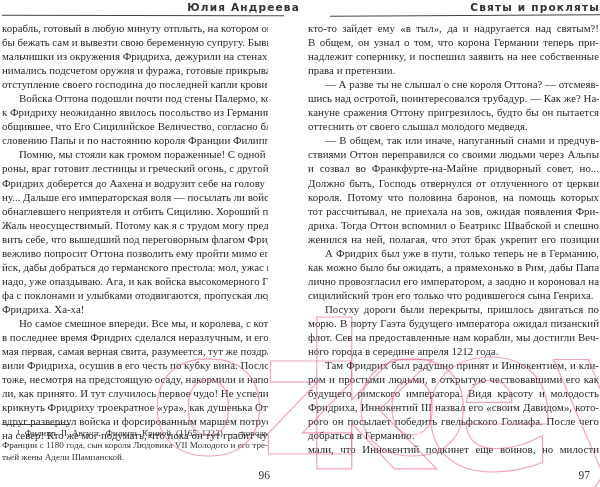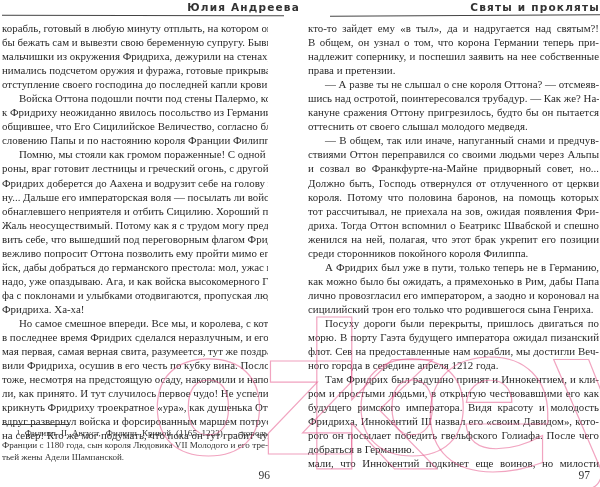--- a/index.html
+++ b/index.html
@@ -118,21 +118,20 @@
       <span class="line">кануне сражения Оттону пригрезилось, будто бы он пытается</span>
       <span class="line last">оттеснить от своего слышал молодого медведя.</span>
       <span class="line indent">— В общем, так или иначе, напуганный снами и предчув-</span>
       <span class="line">ствиями Оттон переправился со своими людьми через Альпы</span>
       <span class="line">и созвал во Франкфурте-на-Майне придворный совет, но...</span>
       <span class="line">Должно быть, Господь отвернулся от отлученного от церкви</span>
       <span class="line">короля. Потому что половина баронов, на помощь которых</span>
       <span class="line">тот рассчитывал, не приехала на зов, ожидая появления Фри-</span>
       <span class="line">дриха. Тогда Оттон вспомнил о Беатрикс Швабской и спешно</span>
       <span class="line">женился на ней, полагая, что этот брак укрепит его позиции</span>
-      <span class="line last">среди сторонников покойного короля Филиппа.</span>
       <span class="line indent">А Фридрих был уже в пути, только теперь не в Германию,</span>
       <span class="line">как можно было бы ожидать, а прямехонько в Рим, дабы Папа</span>
       <span class="line">лично провозгласил его императором, а заодно и короновал на</span>
       <span class="line last">сицилийский трон его только что родившегося сына Генриха.</span>
       <span class="line indent">Посуху дороги были перекрыты, пришлось двигаться по</span>
       <span class="line">морю. В порту Гаэта будущего императора ожидал пизанский</span>
       <span class="line">флот. Сев на предоставленные нам корабли, мы достигли Веч-</span>
       <span class="line last">ного города в середине апреля 1212 года.</span>
       <span class="line indent">Там Фридрих был радушно принят и Иннокентием, и кли-</span>
       <span class="line">ром и простыми людьми, в открытую чествовавшими его как</span>

